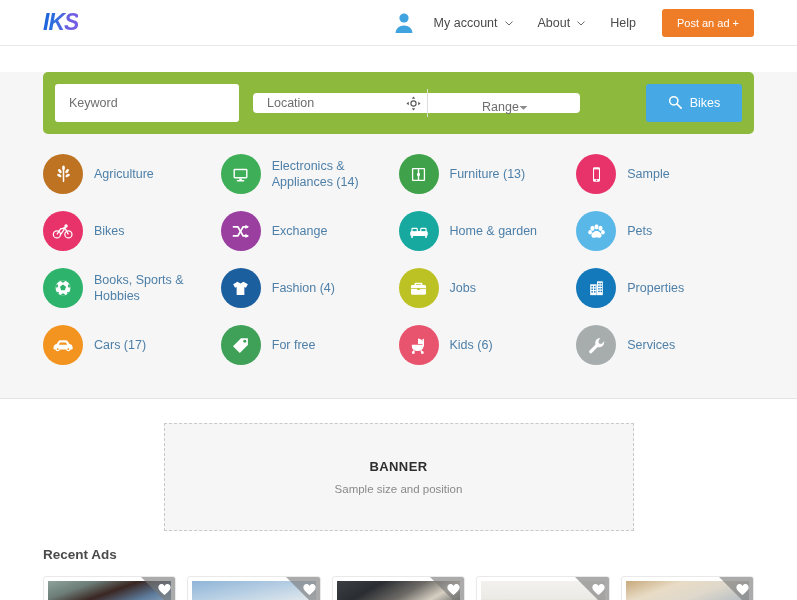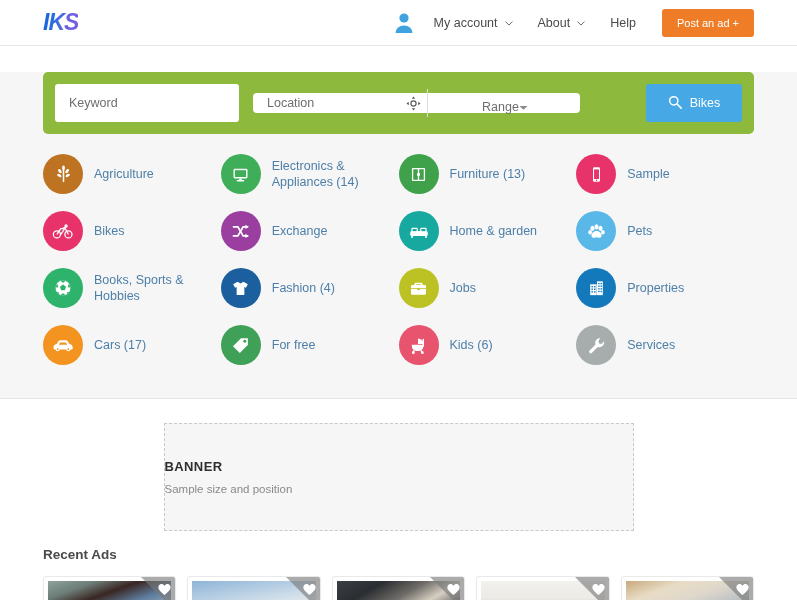--- a/index.html
+++ b/index.html
@@ -201,21 +201,21 @@
     height: 148px;
   }
   #banner {
     width: 470px;
     height: 108px;
     margin: 0 auto;
     border: 1px dashed #c9c9c9;
     background: #f6f6f6;
     display: flex;
     flex-direction: column;
-    align-items: flex-start;
+    align-items: center;
     justify-content: center;
   }
   #banner-title {
     font-size: 13px;
     font-weight: bold;
     color: #2e2e2e;
     letter-spacing: 0.4px;
     margin-bottom: 9px;
   }
   #banner-sub {

